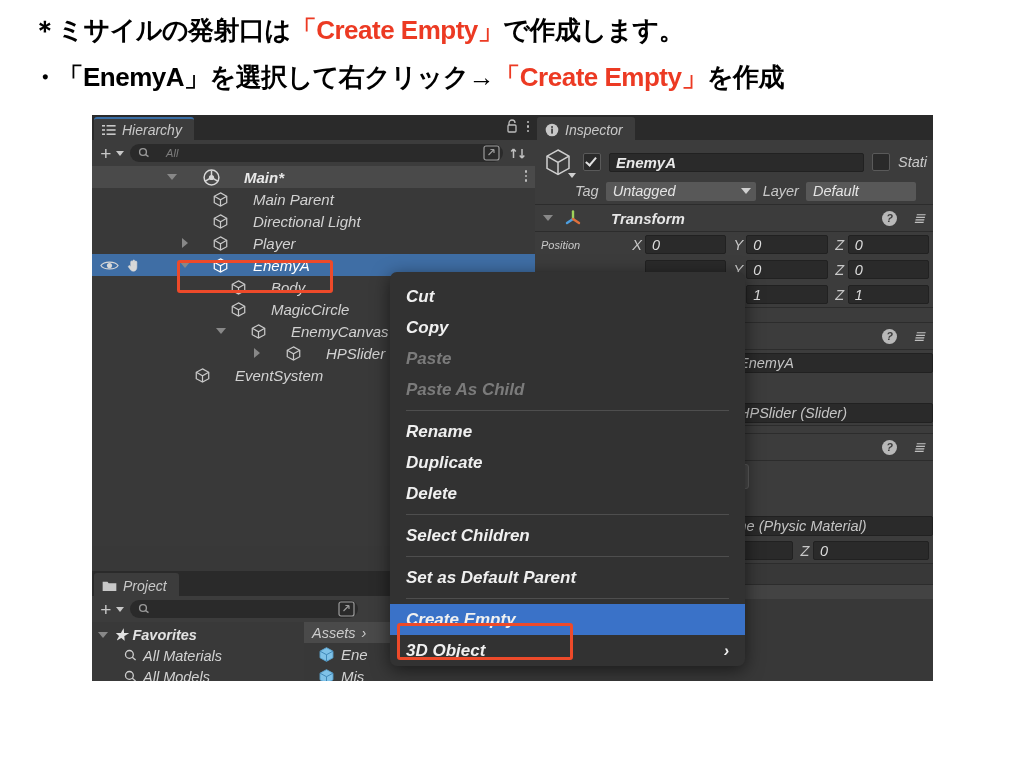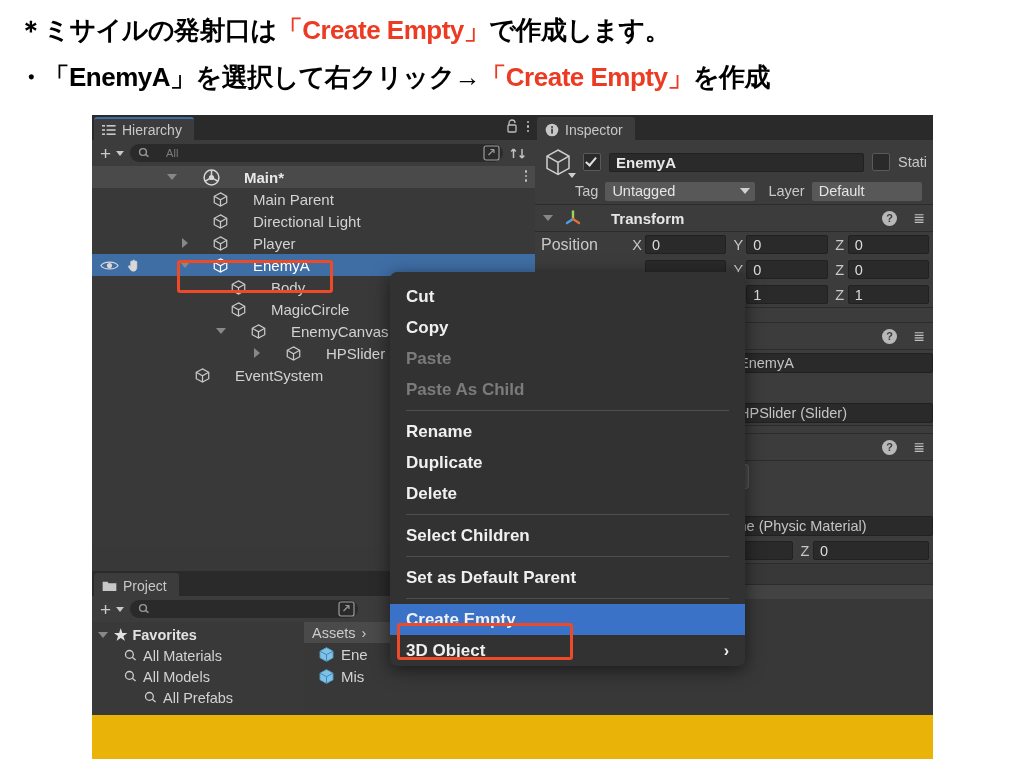--- a/index.html
+++ b/index.html
@@ -14,39 +14,40 @@
   #root {
     position: relative;
     width: 1024px;
     height: 768px;
     background: #ffffff;
   }
 
   
   .hdr {
     position: absolute;
-    left: 18px;
+    left: 32px;
     font-weight: bold;
     color: #000000;
     white-space: nowrap;
     letter-spacing: -0.5px;
   }
   .hdr-line1 { top: 13px; font-size: 26px; }
   .hdr-line2 { top: 60px; font-size: 26px; }
   .hl-red { color: #ec3a23; }
 
   
   #unity {
     position: absolute;
     left: 92px;
     top: 115px;
     width: 841px;
-    height: 644px;
-    background: #eab308;
+    height: 566px;
+    background: #fef9c3;
     overflow: hidden;
+    font-style: italic;
   }
 
   
   #hierarchy {
     position: absolute;
     left: 0px;
     top: 0px;
     width: 443px;
     height: 456px;
     background: #383838;
@@ -326,21 +327,21 @@
   }
   .vrow {
     height: 25px;
     display: flex;
     align-items: center;
     gap: 0;
     padding-left: 6px;
     box-sizing: border-box;
     background: #3c3c3c;
   }
-  .vlbl { color: #c8c8c8; font-size: 16px; width: 88px; flex: 0 0 88px;}
+  .vlbl { color: #c8c8c8; font-size: 11px; width: 88px; flex: 0 0 88px;}
   .axis { color: #c8c8c8; font-size: 14.5px; width: 16px; flex:0 0 16px; text-align:center;}
   .vfield {
     height: 19px;
     background: #2a2a2a;
     border: 1px solid #212121;
     border-radius: 2px;
     color: #dcdcdc;
     font-size: 14.5px;
     display: flex;
     align-items: center;
@@ -761,21 +762,21 @@
           <span class="chk"></span>
           <span class="static-lbl">Stati</span>
         </div>
 
         <div class="tag-row">
           <span class="fld-lbl">Tag</span>
           <span class="dropdown" style="width:150px;">
             <span>Untagged</span>
             <span class="dd-caret"></span>
           </span>
-          <span class="fld-lbl" style="margin-left:6px;">Layer</span>
+          <span class="fld-lbl" style="">Layer</span>
           <span class="dropdown" style="width:110px;">
             <span>Default</span>
           </span>
         </div>
       </div>
 
       <div class="comp-header">
         <span class="tri" style="margin-left:4px;"></span>
         <span style="display:flex;align-items:center;margin-left:4px;">
           <svg width="20" height="20" viewBox="0 0 20 20">

